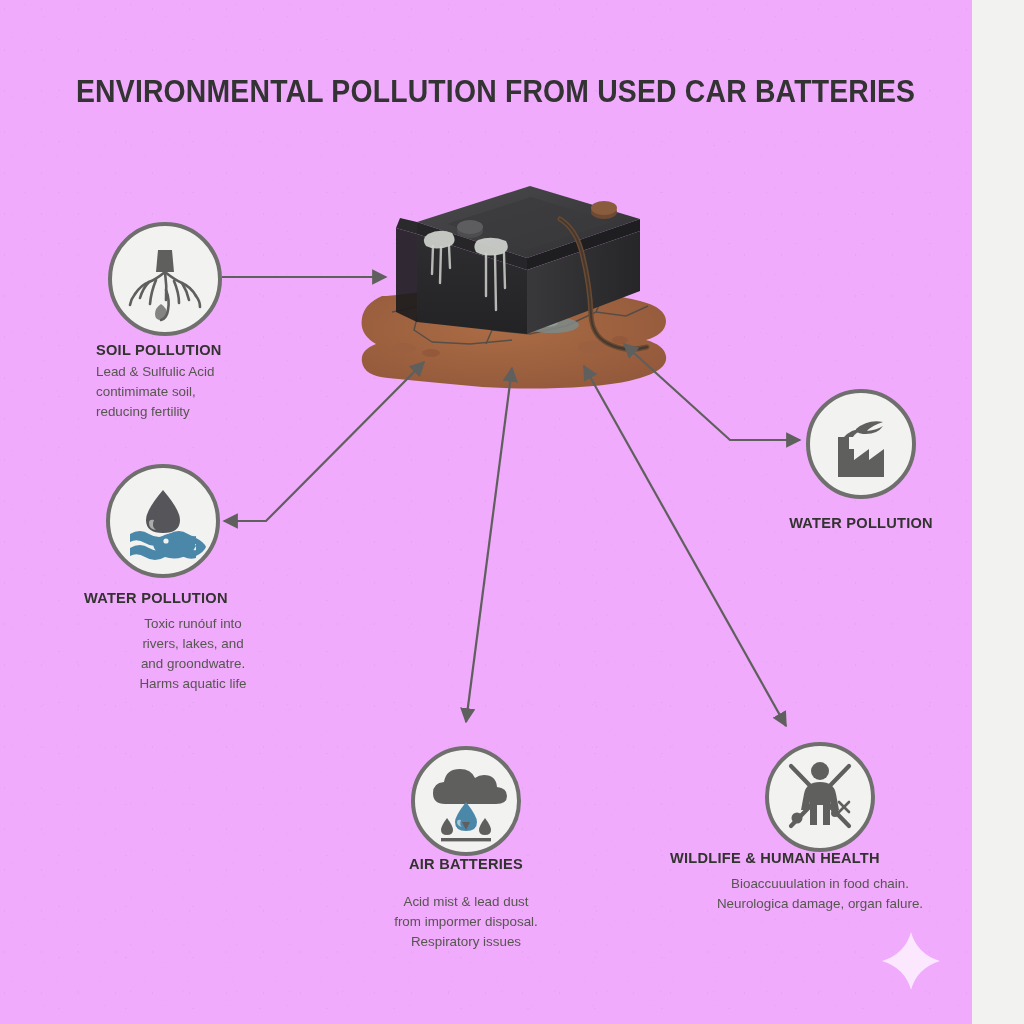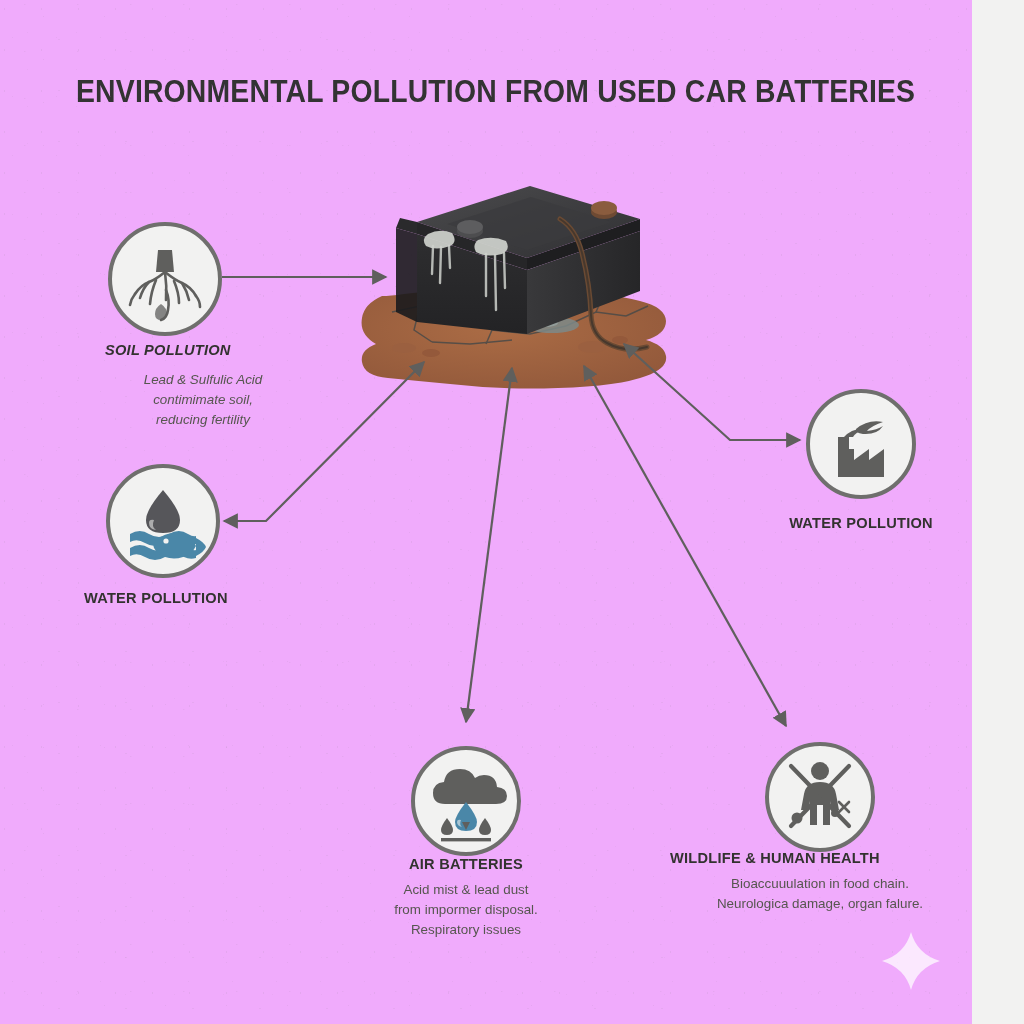--- a/index.html
+++ b/index.html
@@ -189,23 +189,23 @@
             <path d="M53 46 q10 8 17 11 q9 4 14 13"></path>
             <path d="M70 57 q5 8 7 17"></path>
             <path d="M62 55 q5 12 5 22"></path>
             <path d="M23 68 q-4 5 -5 11"></path>
             <path d="M84 70 q4 5 4 11"></path>
           </g>
           <path d="M49 78 q6 4 6 10 q0 6 -6 6 q-6 0 -6 -6 q0 -6 6 -10 z" opacity=".75"></path>
         </g>
       </svg>
     </div>
-    <div class="label-block al-left" style="left:105px; top:342px; width:250px;font-style:italic;">
+    <div class="label-block al-left" style="left:96px; top:342px; width:250px;">
       <div class="node-title">SOIL POLLUTION</div>
-      <div class="node-desc" style="margin-top:12px; text-align:center; width:196px;">Lead &amp; Sulfulic Acid
+      <div class="node-desc" style="margin-top:4px; text-align:left; width:196px;">Lead &amp; Sulfulic Acid
 contimimate soil,
 reducing fertility</div>
     </div>
   </div>
 
   <div class="node">
     <div class="icon-ring" style="left:106px; top:464px; width:114px; height:114px;">
       <svg width="106" height="106" viewBox="0 0 106 106">
         <path d="M53 22 q17 20 17 30 q0 13 -17 13 q-17 0 -17 -13 q0 -10 17 -30 z" fill="#56565a"></path>
         <path d="M44 52 q-3 7 2 10 q-7 -1 -7 -7 q0 -4 5 -3 z" fill="#f2f2f1" opacity=".55"></path>
@@ -213,20 +213,24 @@
           <path d="M20 66 q10 -6 19 0 q10 6 20 0 q10 -6 19 0 q5 3 8 2 v8 q-6 2 -12 -1 q-10 -6 -19 0 q-10 6 -20 0 q-8 -5 -15 -1 z"></path>
           <path d="M20 80 q10 -6 19 0 q10 6 20 0 q10 -6 19 0 q5 3 8 2 v8 q-6 2 -12 -1 q-10 -6 -19 0 q-10 6 -20 0 q-8 -5 -15 -1 z"></path>
           <path d="M46 72 q14 -11 28 -5 q9 4 12 11 q-4 8 -13 11 q-15 5 -27 -6 q-5 -5 0 -11 z"></path>
           <path d="M86 70 q8 4 10 9 q-2 5 -10 9 z"></path>
         </g>
         <circle cx="56" cy="73" r="2.6" fill="#f2f2f1"></circle>
       </svg>
     </div>
     <div class="label-block al-left" style="left:84px; top:590px; width:260px;">
       <div class="node-title">WATER POLLUTION</div>
+      <div class="node-desc" style="margin-top:8px; text-align:center; width:218px;">Toxic runóuf into
+rivers, lakes, and
+and groondwatre.
+Harms aquatic life</div>
     </div>
   </div>
 
   <div class="node">
     <div class="icon-ring" style="left:806px; top:389px; width:110px; height:110px;">
       <svg width="102" height="102" viewBox="0 0 102 102">
         <g fill="#5f5f5d">
           <path d="M28 56 v28 h46 v-28 l-15 11 v-11 l-15 11 v-11 z"></path>
           <rect x="28" y="44" width="11" height="14"></rect>
           <path d="M34 44 q8 -9 20 -8 q-9 4 -11 8 z"></path>
@@ -246,21 +250,21 @@
         <path d="M51 52 q11 14 11 20 q0 9 -11 9 q-11 0 -11 -9 q0 -6 11 -20 z" fill="#4a87a8"></path>
         <path d="M46 70 q-2 5 1 7 q-5 -1 -5 -5 q0 -3 4 -2 z" fill="#e8eef1" opacity=".6"></path>
         <path d="M32 68 q6 8 6 12 q0 5 -6 5 q-6 0 -6 -5 q0 -4 6 -12 z" fill="#5f5f5d"></path>
         <path d="M70 68 q6 8 6 12 q0 5 -6 5 q-6 0 -6 -5 q0 -4 6 -12 z" fill="#5f5f5d"></path>
         <path d="M47 72 L51 80 L55 72 Z" fill="#5f5f5d"></path>
         <rect x="26" y="88" width="50" height="3.4" fill="#5f5f5d"></rect>
       </svg>
     </div>
     <div class="label-block al-center" style="left:356px; top:856px; width:220px;">
       <div class="node-title" style="text-align:center;">AIR BATTERIES</div>
-      <div class="node-desc" style="margin-top:8px; text-align:center;">Acid mist &amp; lead dust
+      <div class="node-desc" style="margin-top:20px; text-align:center;">Acid mist &amp; lead dust
 from impormer disposal.
 Respiratory issues</div>
     </div>
   </div>
 
   <div class="node">
     <div class="icon-ring" style="left:765px; top:742px; width:110px; height:110px;">
       <svg width="102" height="102" viewBox="0 0 102 102">
         <g fill="#5f5f5d">
           <circle cx="51" cy="25" r="9"></circle>

